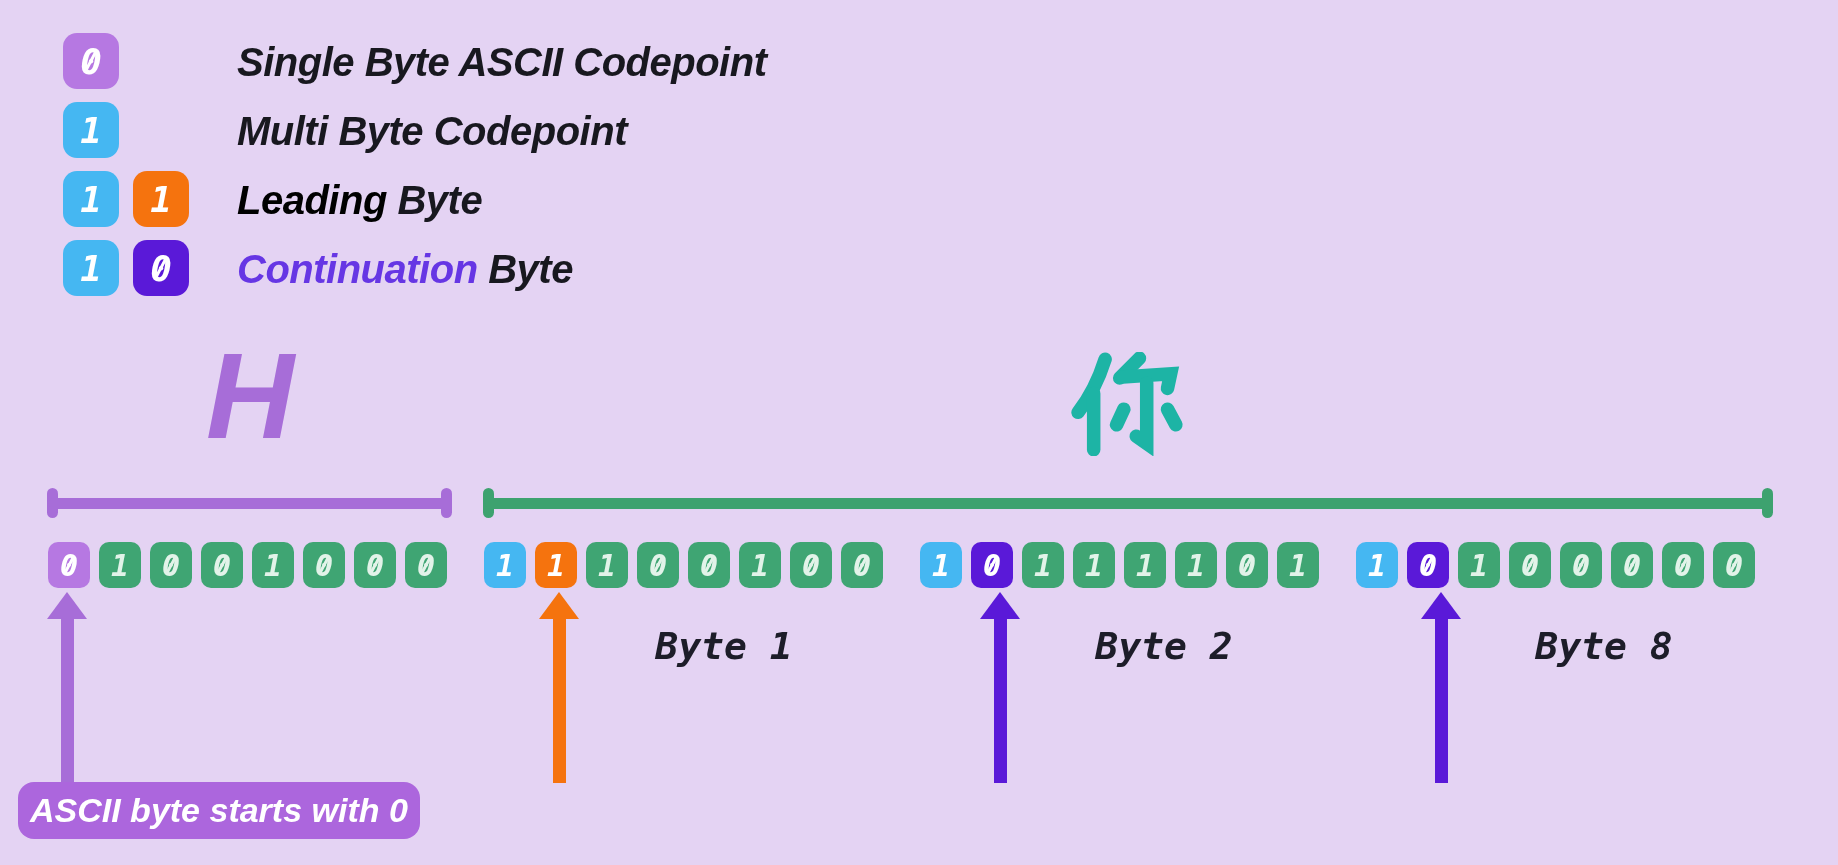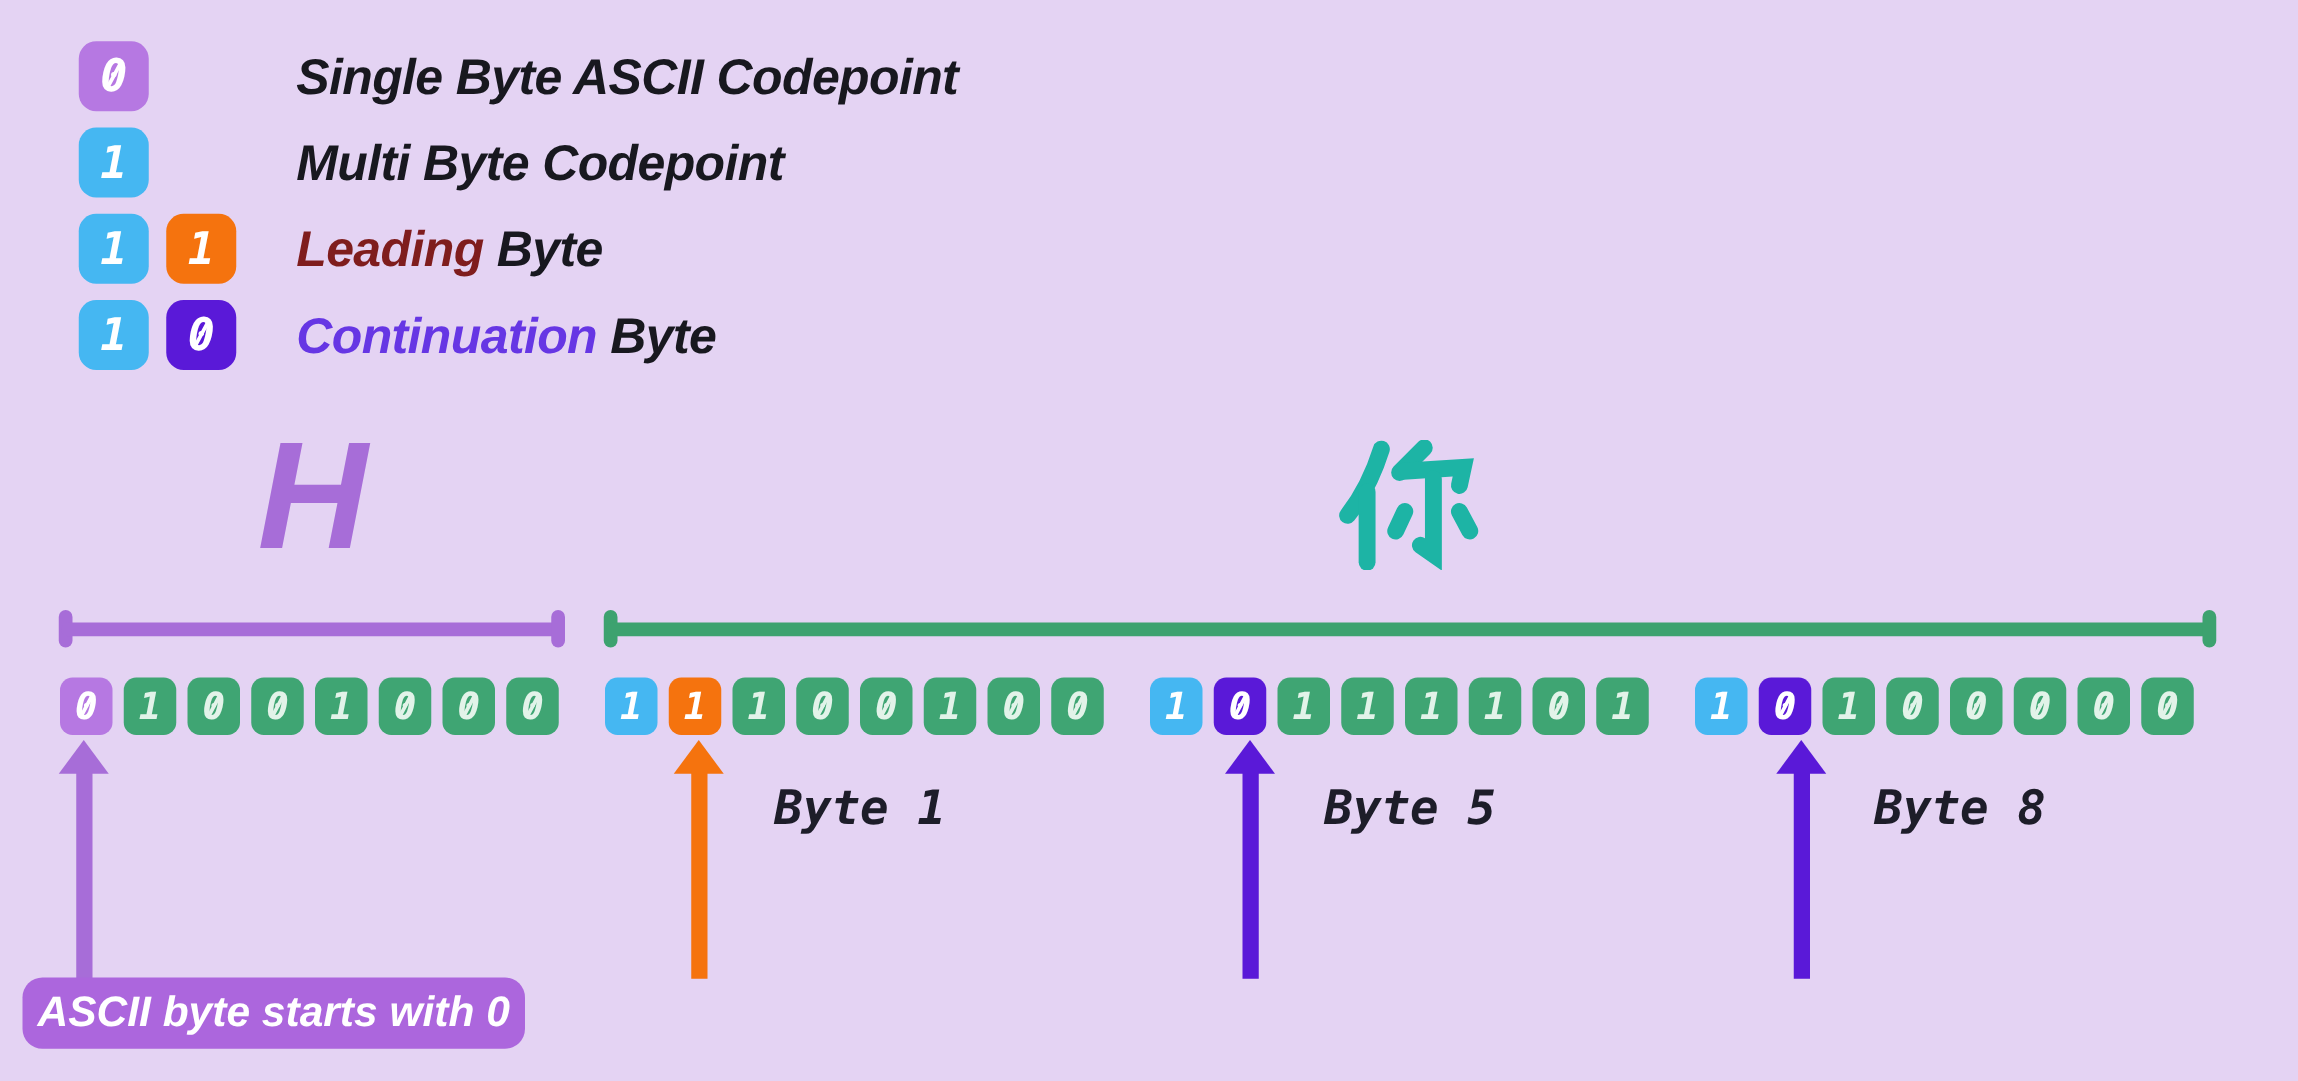--- a/index.html
+++ b/index.html
@@ -8,21 +8,21 @@
   .stage { position:relative; width:1838px; height:865px; background:#e4d3f3; overflow:hidden;font-style:italic; }
 
   
   .legend { position:absolute; left:63px; top:33px; }
   .legend-row { position:relative; height:56px; margin-bottom:13px; }
   .legend-boxes { display:flex; gap:14px; }
   .legend-bit { width:56px; height:56px; border-radius:14px; font-size:36px; }
   .legend-label { position:absolute; left:174px; top:0; height:56px; line-height:58px;
                   font-size:40px; font-weight:700; letter-spacing:-0.5px; white-space:nowrap; }
   .part-dark   { color:#18181f; }
-  .part-salmon { color:#7f1d1d; }
+  .part-salmon { color:#000000; }
   .part-violet { color:#6636e4; }
 
   
   .bitbox { position:relative; display:flex; align-items:center; justify-content:center;
             font-family:"DejaVu Sans Mono", monospace; font-weight:700; color:#fff; }
   .role-ascii        { background:#b678e2; }
   .role-multi        { background:#45b7f2; }
   .role-leading      { background:#f5730e; }
   .role-continuation { background:#5a19d8; }
   .role-data         { background:#3fa573; color:#e2f3e9; }
@@ -47,21 +47,21 @@
   .bracket-ni .line, .bracket-ni .tick { background:#3da26f; }
 
   
   .bit-row { position:absolute; left:48px; top:542px; display:flex; gap:37px; }
   .byte { display:flex; gap:9px; }
   .bit { width:42px; height:46px; border-radius:10px; font-size:30px; }
 
   
   .byte-label { position:absolute; top:624px; transform:translateX(-50%);
                 font-family:"DejaVu Sans Mono", monospace; font-weight:700;
-                font-size:38px; color:#1d1d29; white-space:pre; }
+                font-size:38px; color:#1d1d29; white-space:pre;margin-left:36px; }
   .byte-label-1 { left:688px; } .byte-label-2 { left:1128px; } .byte-label-3 { left:1568px; }
 
   
   .arrow { position:absolute; top:592px; width:40px; height:191px; }
   .arrow .head { position:absolute; left:0; top:0; width:0; height:0;
                  border-left:20px solid transparent; border-right:20px solid transparent;
                  border-bottom:27px solid currentColor; }
   .arrow .stem { position:absolute; left:13.5px; top:24px; width:13px; height:167px;
                  background:currentColor; }
   .arrow-ascii  { left:47px;   color:#a76dd8; }
@@ -272,21 +272,21 @@
         </div>
         <div class="bitbox role-data bit">
           <span>0</span>
           <i class="slash"></i>
         </div>
       </div>
     </div>
 
   <div id="byte-labels">
       <div class="byte-label byte-label-1">Byte 1</div>
-      <div class="byte-label byte-label-2">Byte 5</div>
+      <div class="byte-label byte-label-2">Byte 2</div>
       <div class="byte-label byte-label-3">Byte 8</div>
     </div>
 
   <div class="arrow arrow-ascii">
     <i class="head"></i>
     <i class="stem"></i>
   </div>
   <div class="arrow arrow-leading">
     <i class="head"></i>
     <i class="stem"></i>

